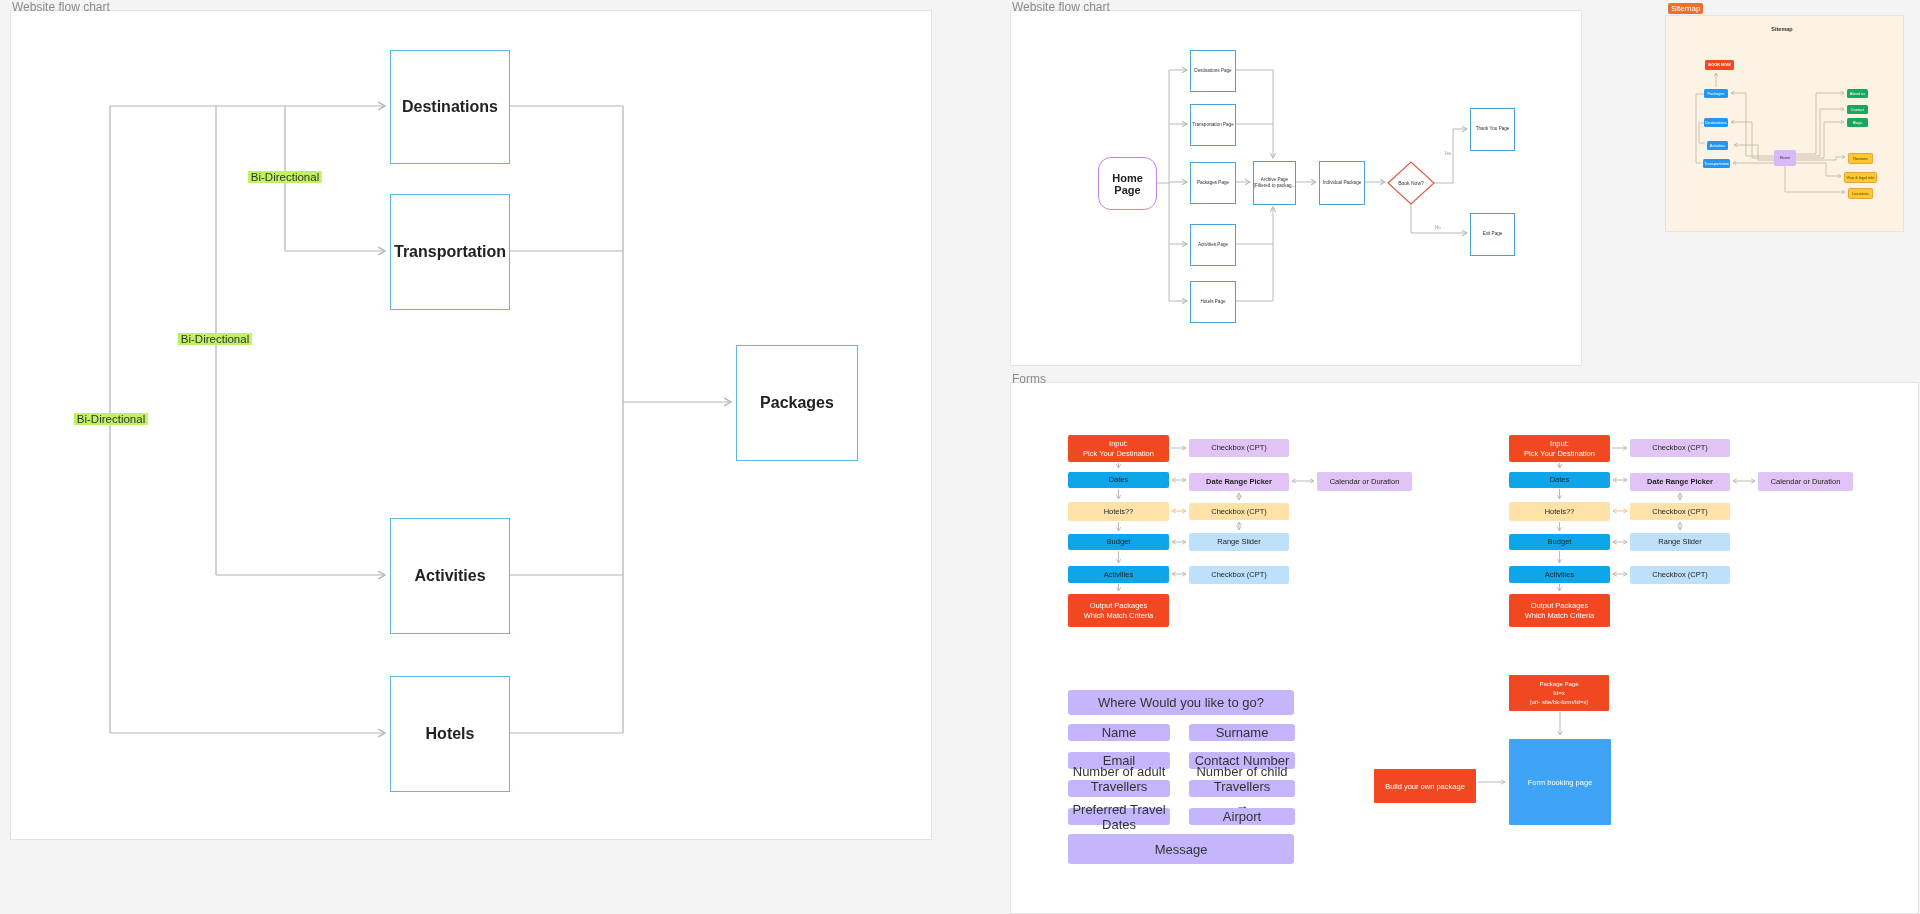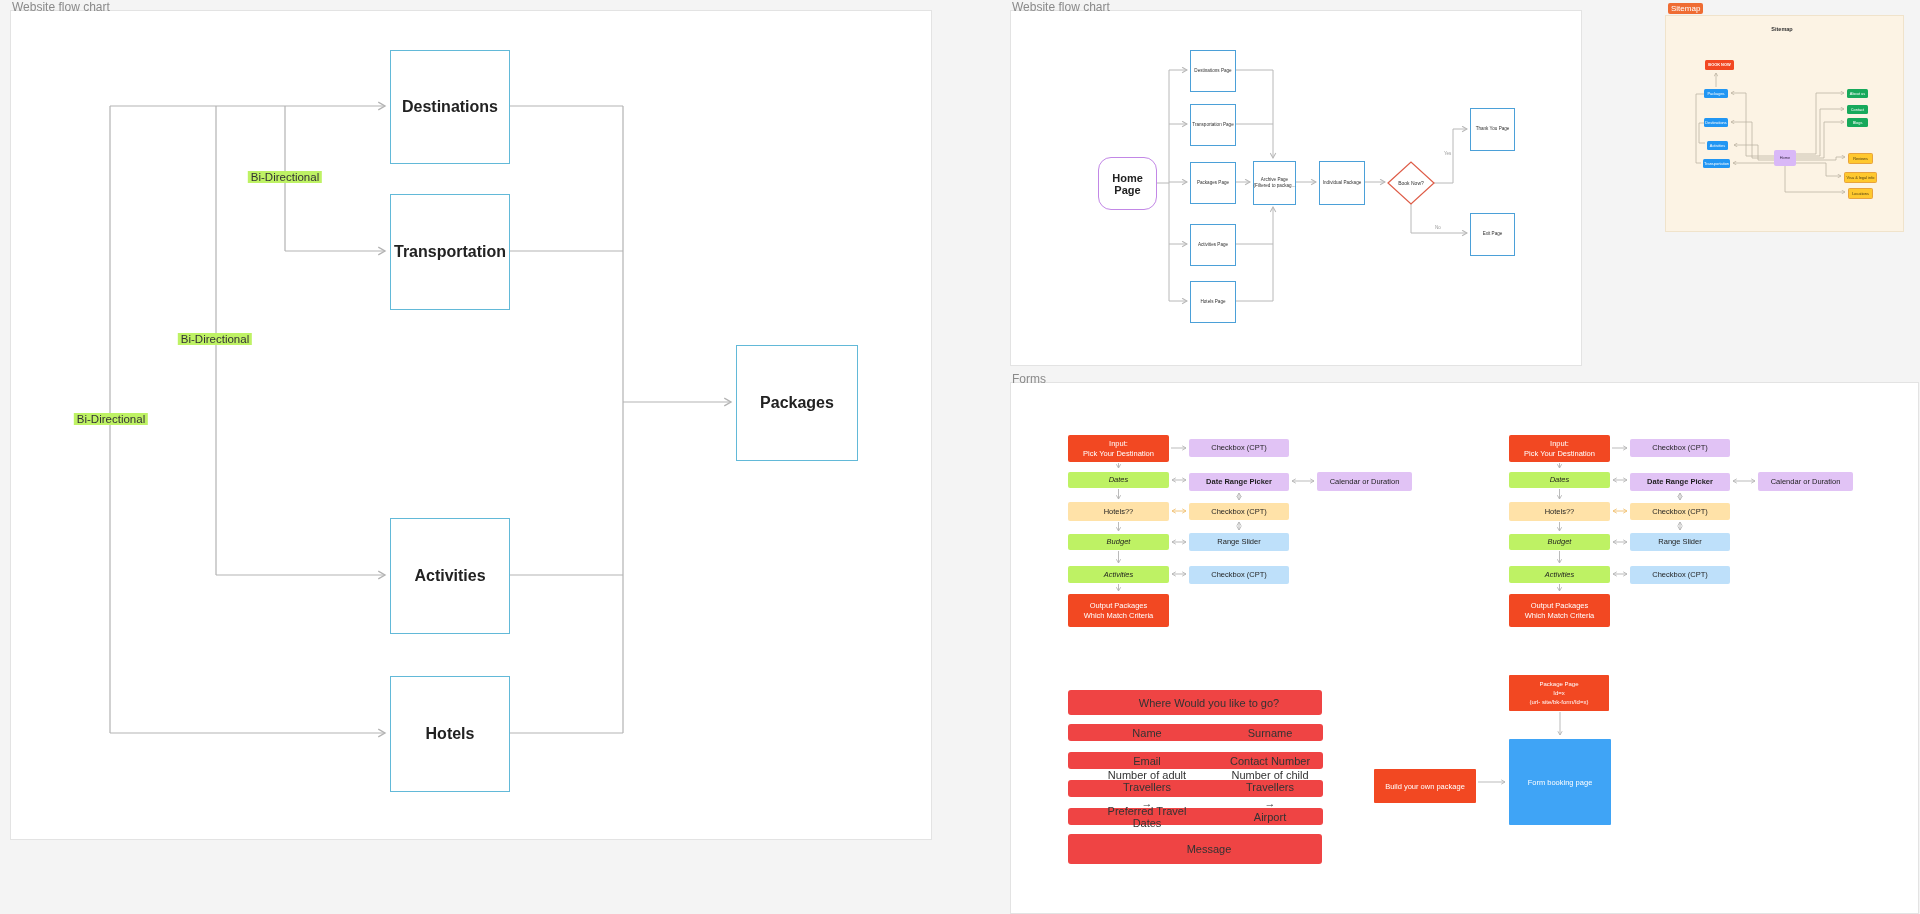--- a/index.html
+++ b/index.html
@@ -17,26 +17,26 @@
   .tinylbl{position:absolute;font-size:4.5px;color:#9a9a9a;}
   .sm{position:absolute;border-radius:1.5px;font-size:3.9px;line-height:1;}
   .sm-red{background:#f24822;color:#fff;font-weight:bold;}
   .sm-blue{background:#2196f3;color:#fff;}
   .sm-green{background:#17a95b;color:#fff;}
   .sm-yellow{background:#ffc82e;border:0.5px solid #e8a33d;color:#4a3b10;}
   .sm-purple{background:#d9b8f7;color:#3b2c4a;border-radius:2px;}
   .smtitle{position:absolute;font-size:5.5px;font-weight:bold;color:#333;transform:translateX(-50%);}
   .fl{position:absolute;border-radius:2px;font-size:7.5px;color:#1e1e1e;line-height:1.3;}
   .fl-red{background:#f24822;color:#fff;}
-  .fl-gray{background:#bef264;font-style:italic;}
+  .fl-gray{background:#0ea5e9;}
   .fl-yellow{background:#ffe2a8;}
   .fl-purple{background:#e1c3f5;}
   .fl-blue{background:#bee0fa;}
   .fl-bold{font-weight:bold;}
-  .formbox{position:absolute;background:#ef4444;border-radius:3px;font-size:11px;color:#333;padding-left:28px;}
+  .formbox{position:absolute;background:#c4b5fd;border-radius:3px;font-size:13px;color:#333;}
   .bigblue{position:absolute;background:#3fa4f6;color:#fff;font-size:7.5px;border-radius:1px;}
   .pkg{position:absolute;background:#f24822;color:#fff;font-size:6px;line-height:1.5;border-radius:1px;}
   .buildbtn{position:absolute;background:#f24822;color:#fff;font-size:7.5px;border-radius:1px;}
   svg.layer{position:absolute;left:0;top:0;pointer-events:none;}
   .diamondlbl{position:absolute;font-size:5px;color:#333;}
 </style>
 </head>
 <body>
 
 <div id="canvas">

